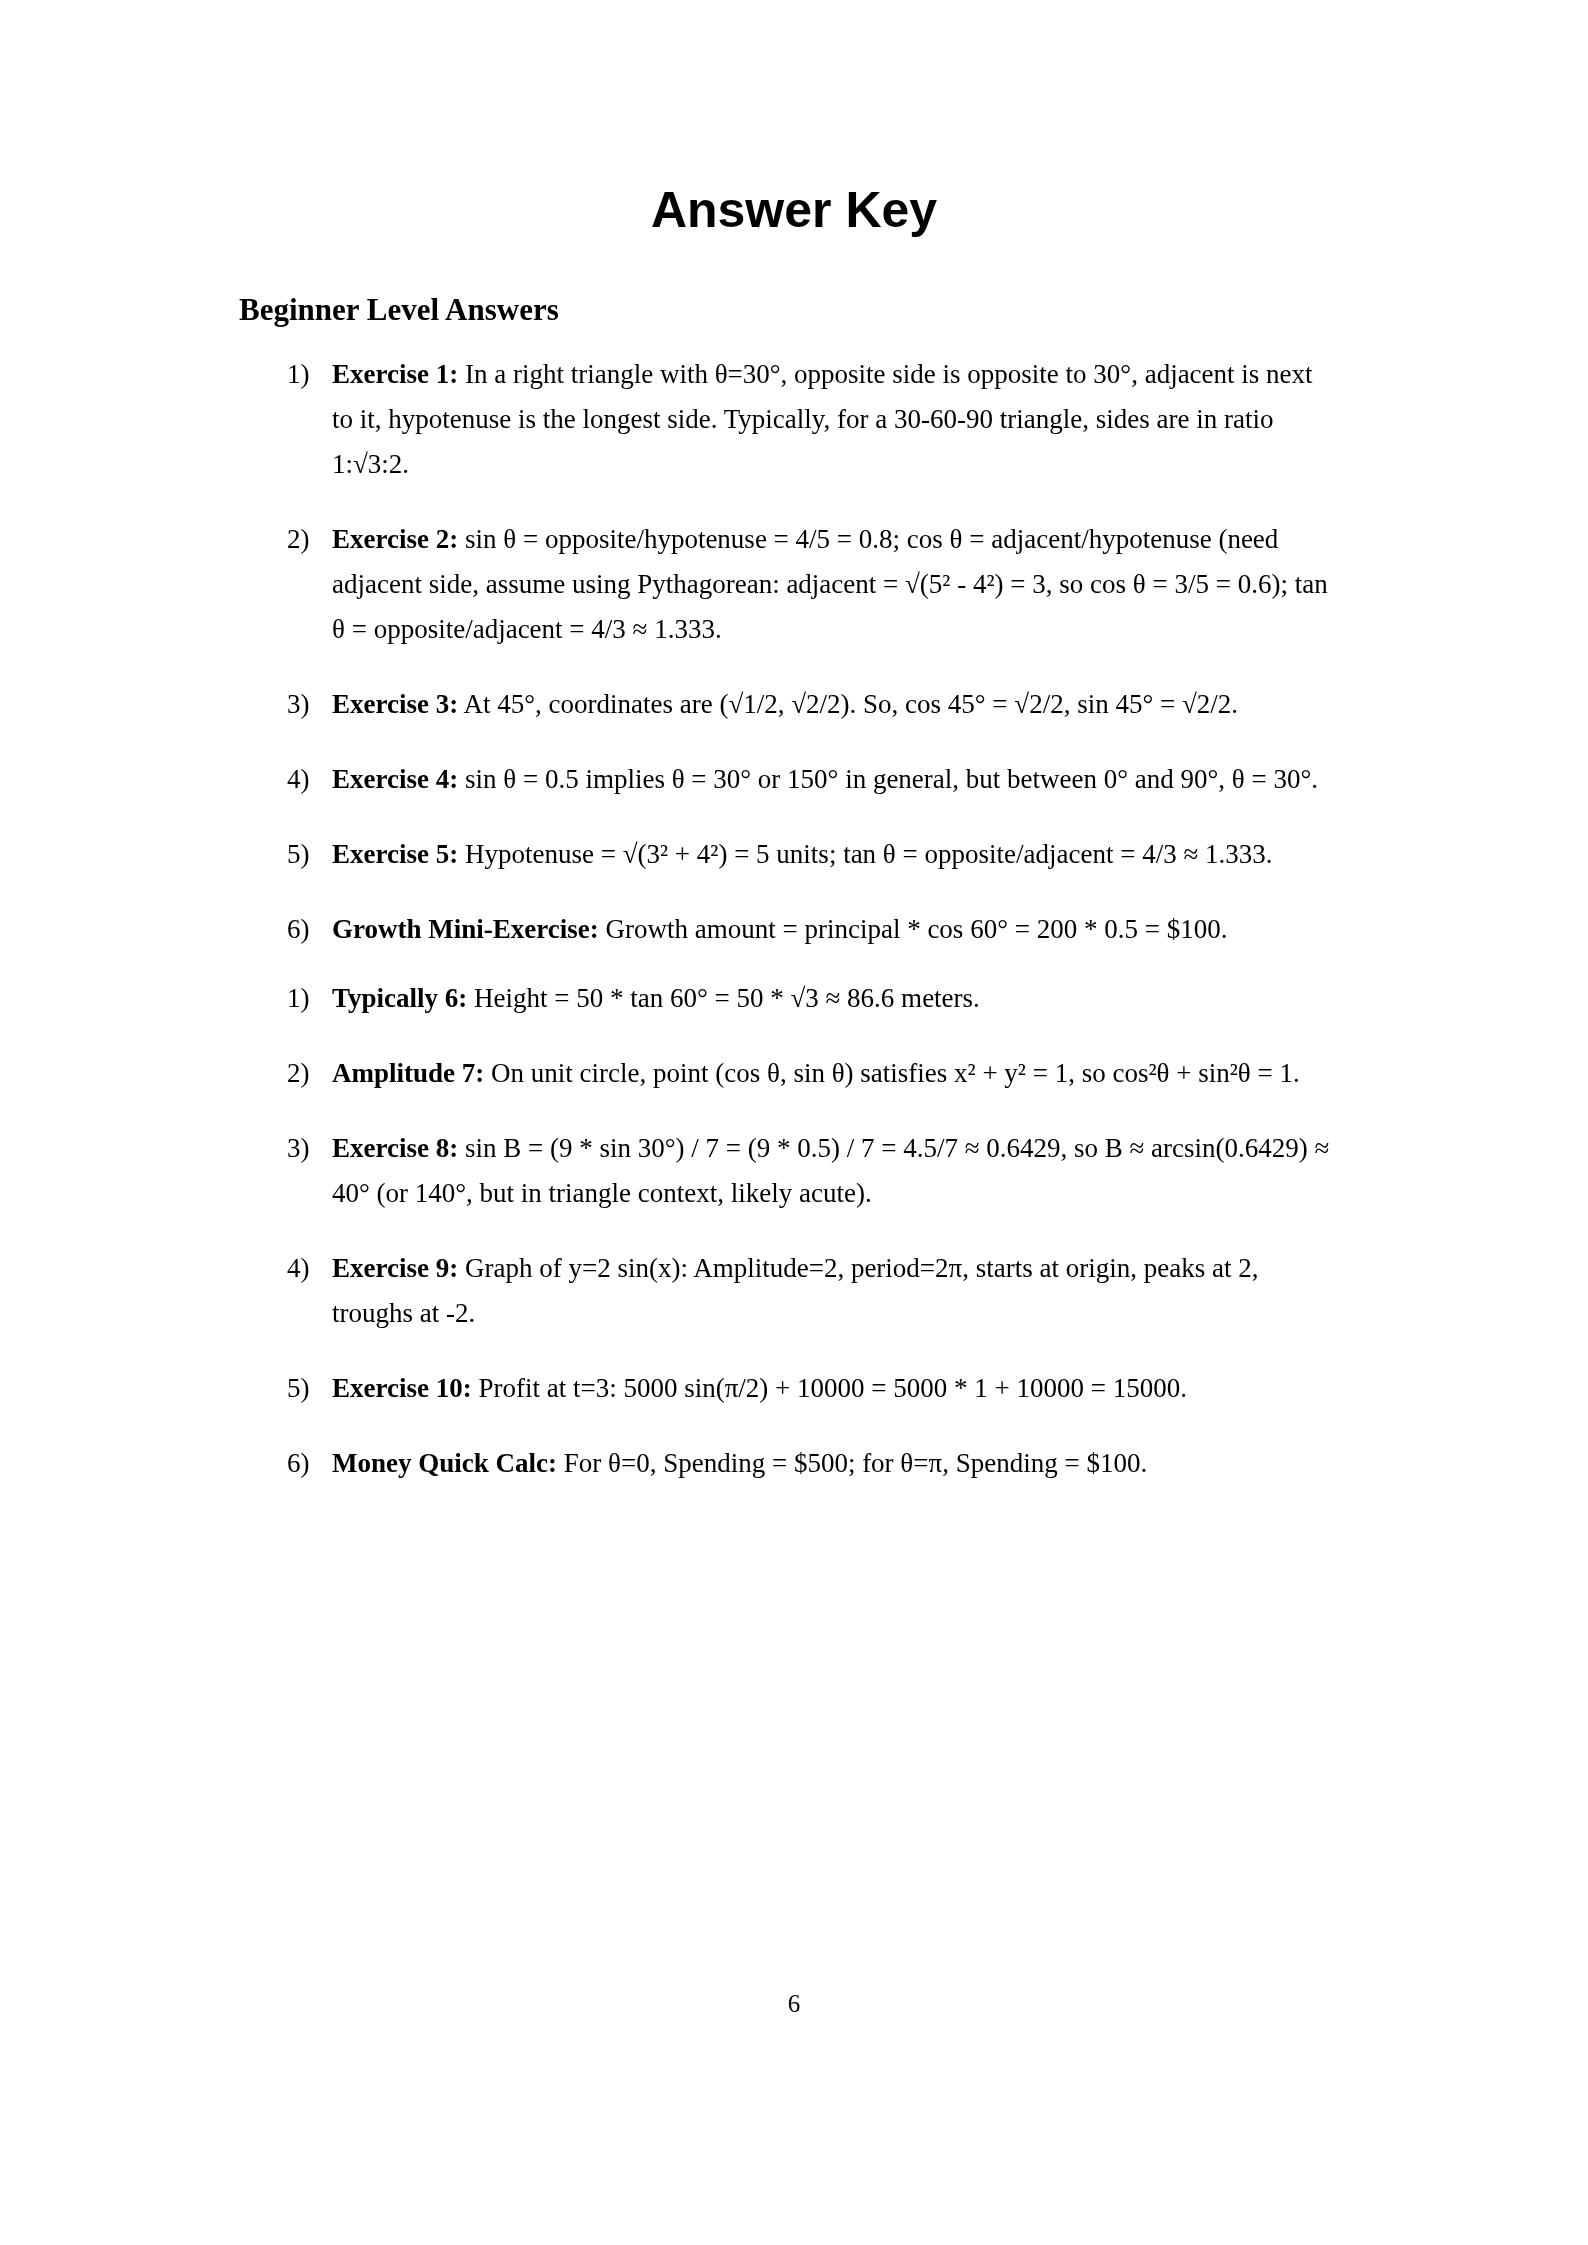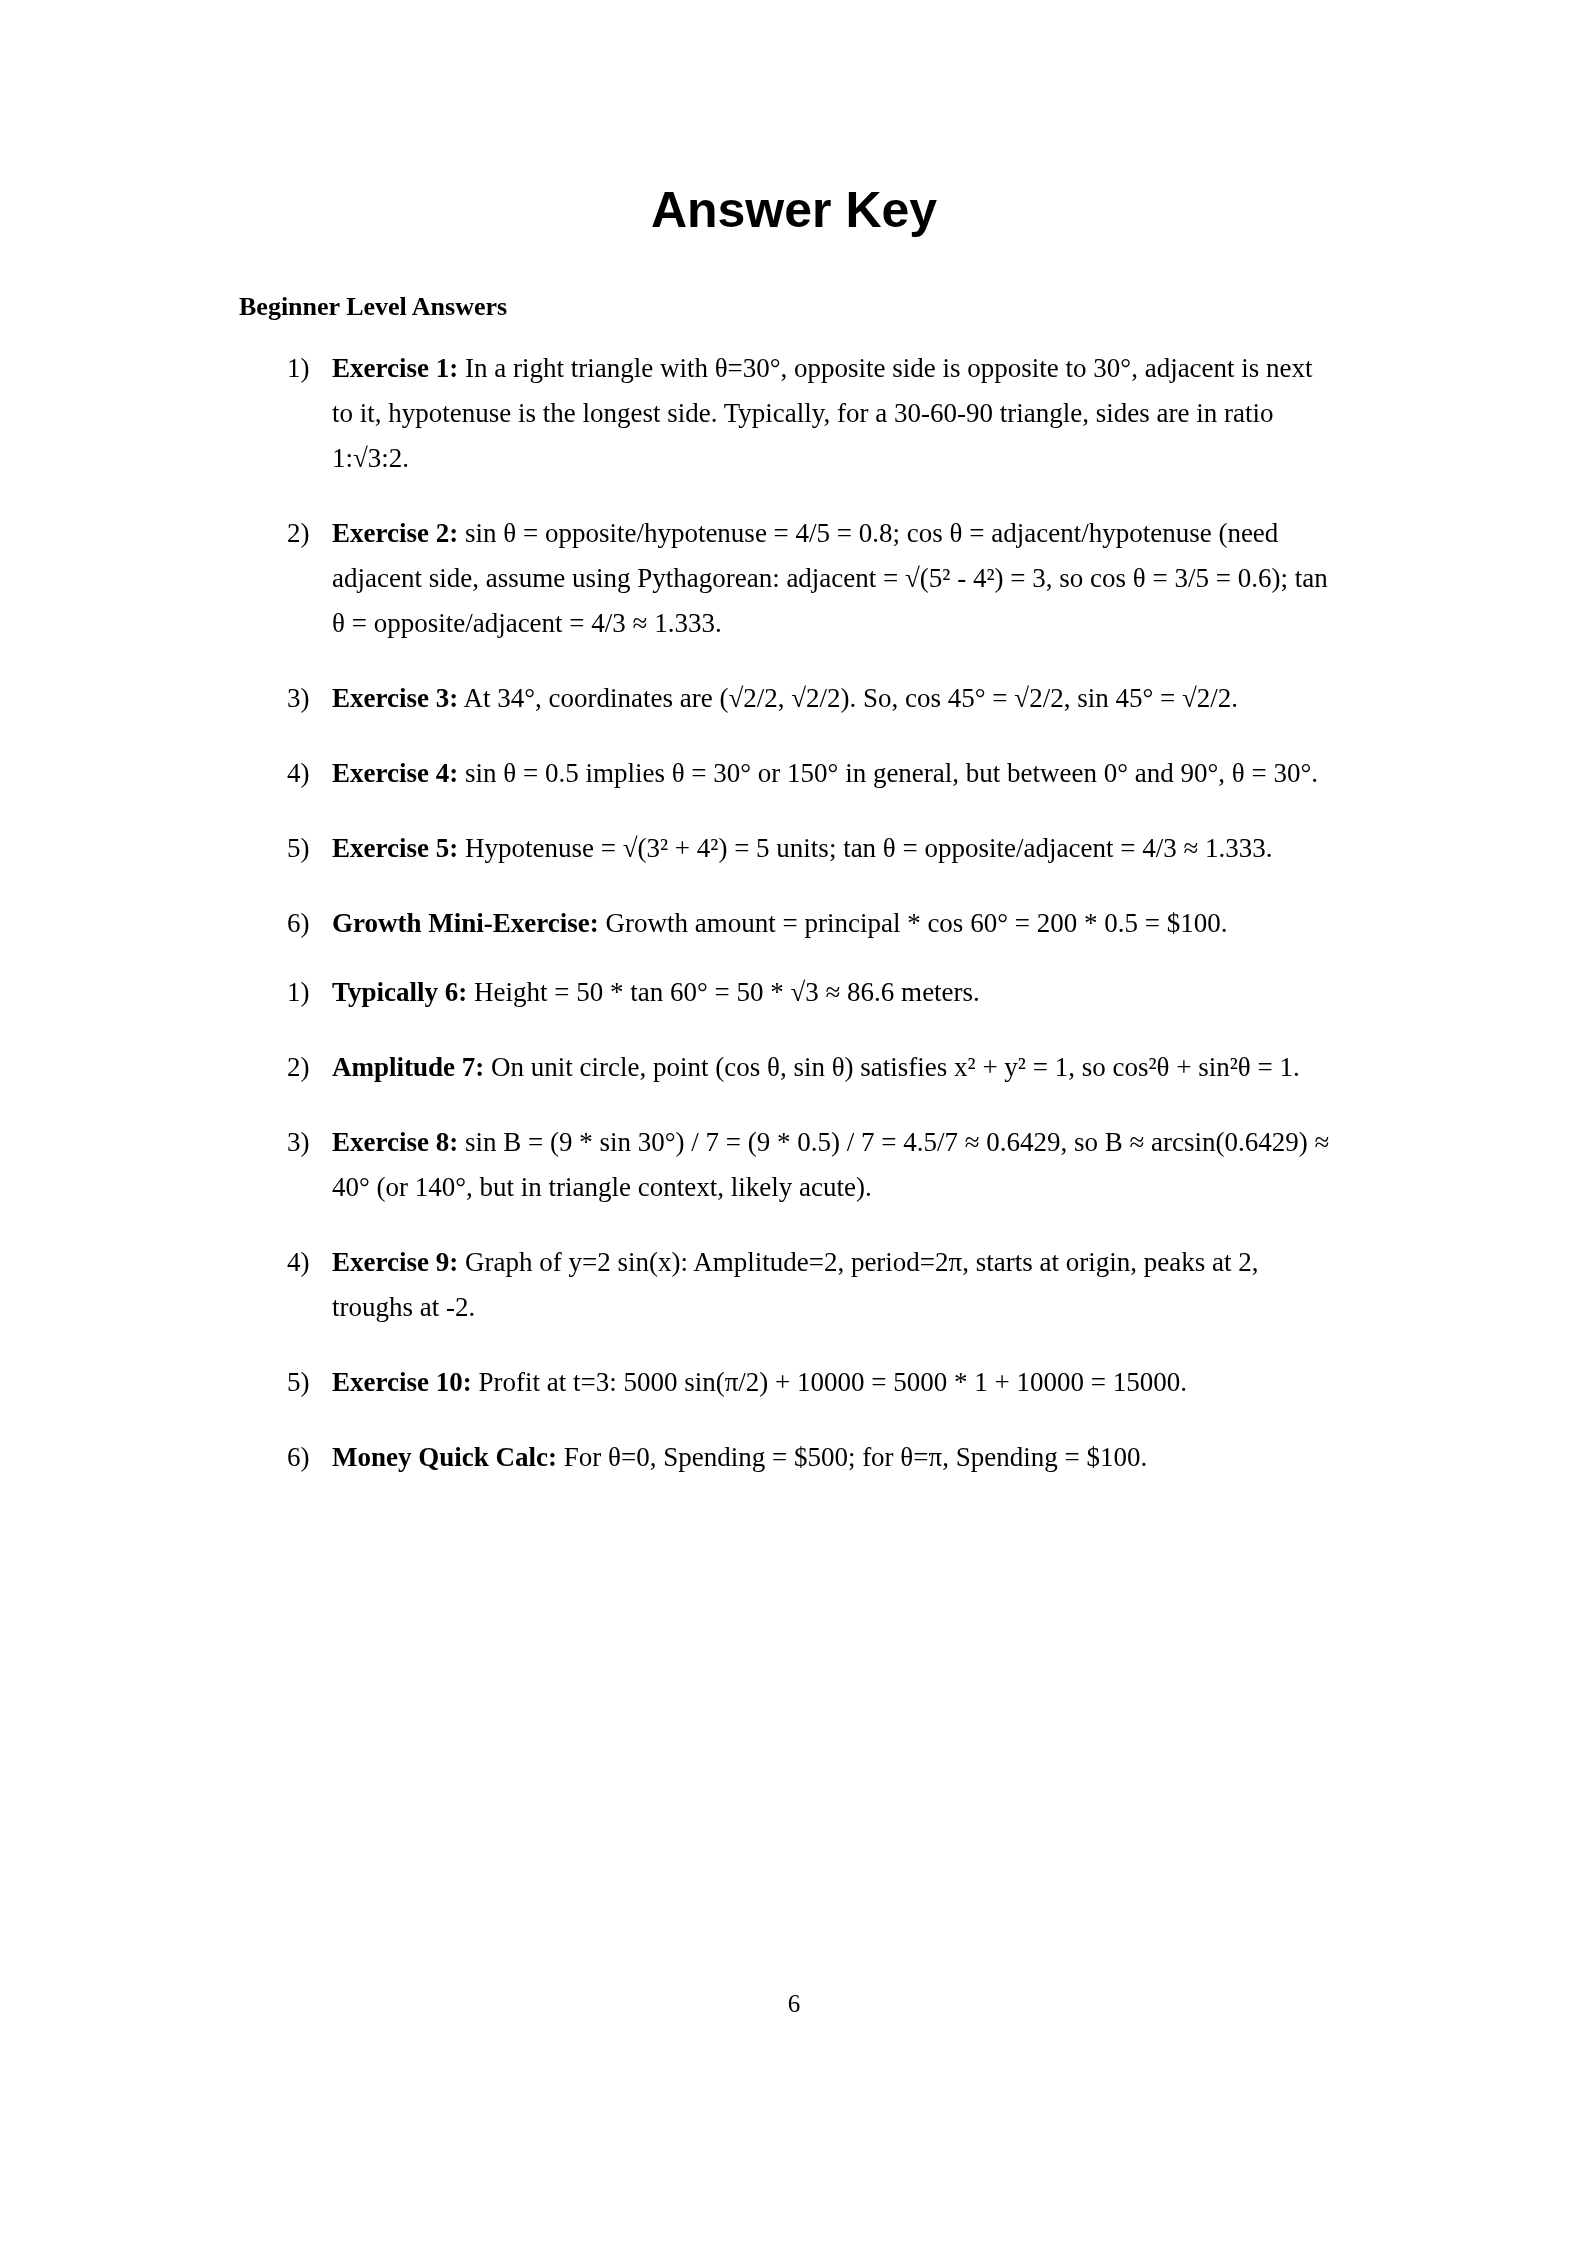--- a/index.html
+++ b/index.html
@@ -30,21 +30,21 @@
     line-height: 1.1;
     text-align: center;
     margin: 0;
     padding-top: 183px;
     letter-spacing: 0px;
     color: #000000;
   }
   .section-heading {
     font-family: "Liberation Serif", "DejaVu Serif", serif;
     font-weight: bold;
-    font-size: 26px;
+    font-size: 31px;
     line-height: 1.2;
     margin: 0;
     padding-left: 239px;
     padding-right: 240px;
     color: #000000;
   }
   .section-beginner { padding-top: 53px; }
   .section-intermediate { padding-top: 55px; }
 
   ol.answers {
@@ -102,21 +102,21 @@
     <h2 class="section-heading section-beginner">Beginner Level Answers</h2>
 
     <ol class="answers">
       <li class="answer-item">
         <span class="item-marker">1)</span><span class="item-label">Exercise 1:</span><span class="item-body"> In a right triangle with θ=30°, opposite side is opposite to 30°, adjacent is next to it, hypotenuse is the longest side. Typically, for a 30-60-90 triangle, sides are in ratio 1:√3:2.</span>
       </li>
       <li class="answer-item">
         <span class="item-marker">2)</span><span class="item-label">Exercise 2:</span><span class="item-body"> sin θ = opposite/hypotenuse = 4/5 = 0.8; cos θ = adjacent/hypotenuse (need adjacent side, assume using Pythagorean: adjacent = √(5² - 4²) = 3, so cos θ = 3/5 = 0.6); tan θ = opposite/adjacent = 4/3 ≈ 1.333.</span>
       </li>
       <li class="answer-item">
-        <span class="item-marker">3)</span><span class="item-label">Exercise 3:</span><span class="item-body"> At 34°, coordinates are (√2/2, √2/2). So, cos 45° = √2/2, sin 45° = √2/2.</span>
+        <span class="item-marker">3)</span><span class="item-label">Exercise 3:</span><span class="item-body"> At 45°, coordinates are (√1/2, √2/2). So, cos 45° = √2/2, sin 45° = √2/2.</span>
       </li>
       <li class="answer-item">
         <span class="item-marker">4)</span><span class="item-label">Exercise 4:</span><span class="item-body"> sin θ = 0.5 implies θ = 30° or 150° in general, but between 0° and 90°, θ = 30°.</span>
       </li>
       <li class="answer-item">
         <span class="item-marker">5)</span><span class="item-label">Exercise 5:</span><span class="item-body"> Hypotenuse = √(3² + 4²) = 5 units; tan θ = opposite/adjacent = 4/3 ≈ 1.333.</span>
       </li>
       <li class="answer-item">
         <span class="item-marker">6)</span><span class="item-label">Growth Mini-Exercise:</span><span class="item-body"> Growth amount = principal * cos 60° = 200 * 0.5 = $100.</span>
       </li>

